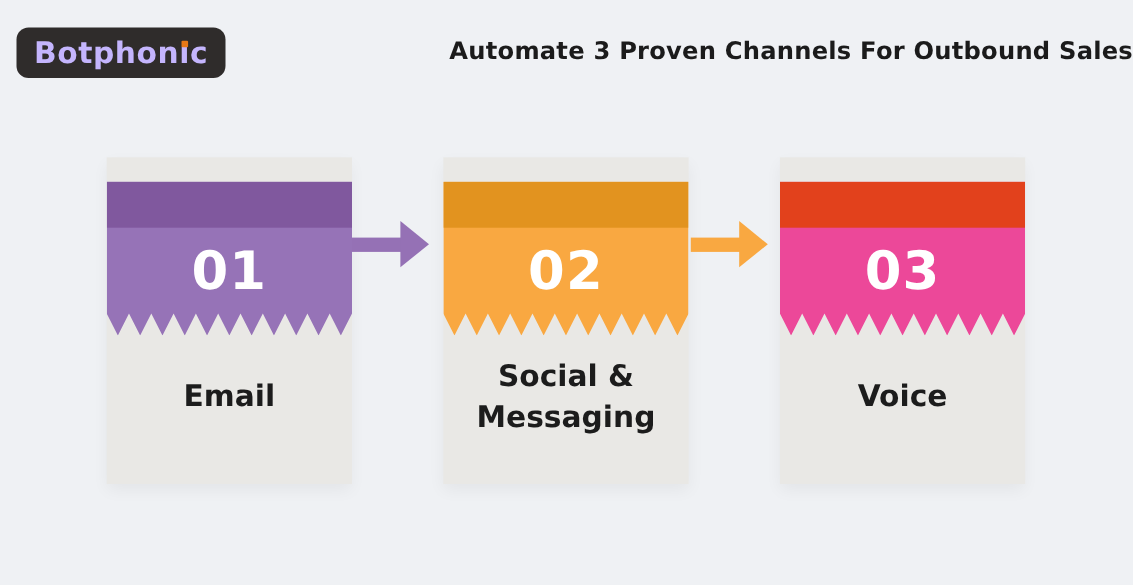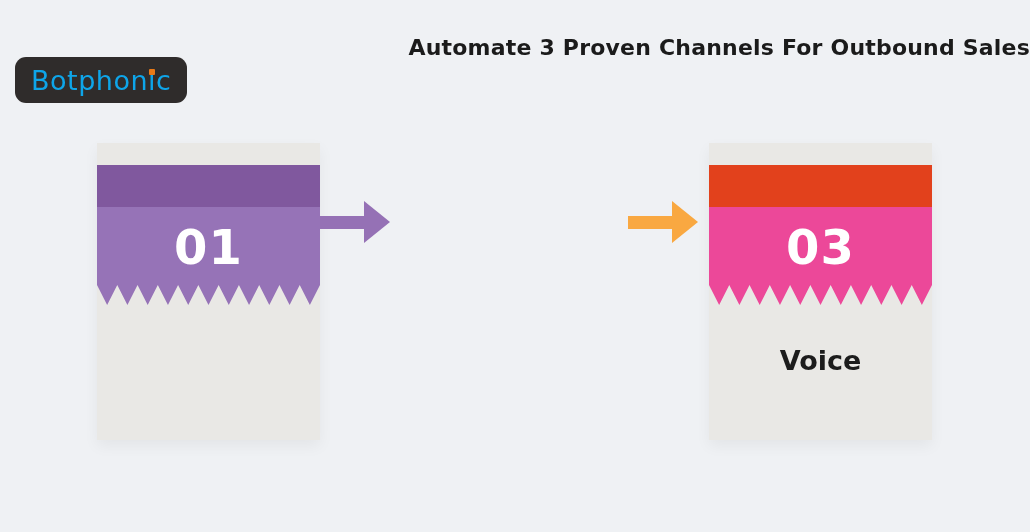--- a/index.html
+++ b/index.html
@@ -14,25 +14,24 @@
   
   .logo {
     position: absolute;
     left: 15px; top: 25px;
     height: 46px;
     padding: 0 16px;
     background: #2f2c2b;
     border-radius: 11px;
     display: flex;
     align-items: center;
-    color: #0ea5e9;
+    color: #c4b5fd;
     font-size: 27px;
-    font-weight: normal;
+    font-weight: bold;
     letter-spacing: 0.5px;
-    margin-top: 32px;
   }
   .brand-i {
     position: relative;
     display: inline-block;
   }
   .brand-i::after {
     content: "";
     position: absolute;
     left: 50%;
     transform: translateX(-50%);
@@ -166,22 +165,30 @@
 
 <div class="title">Automate 3 Proven Channels For Outbound Sales</div>
 
 <div class="cards">
 
   <div class="card card-1">
     <div class="card-head">
       <div class="card-band"></div>
       <div class="card-number">01</div>
     </div>
+    <div class="card-label">Email</div>
   </div>
 
+  <div class="card card-2">
+    <div class="card-head">
+      <div class="card-band"></div>
+      <div class="card-number">02</div>
+    </div>
+    <div class="card-label">Social &amp; Messaging</div>
+  </div>
 
   <div class="card card-3">
     <div class="card-head">
       <div class="card-band"></div>
       <div class="card-number">03</div>
     </div>
     <div class="card-label">Voice</div>
   </div>
 
 </div>

